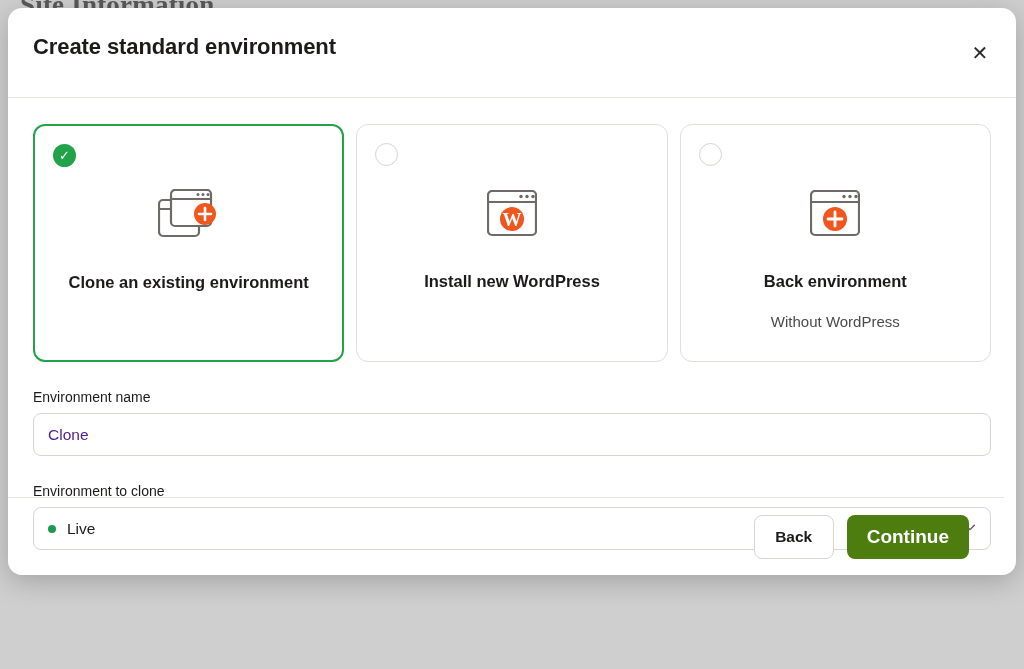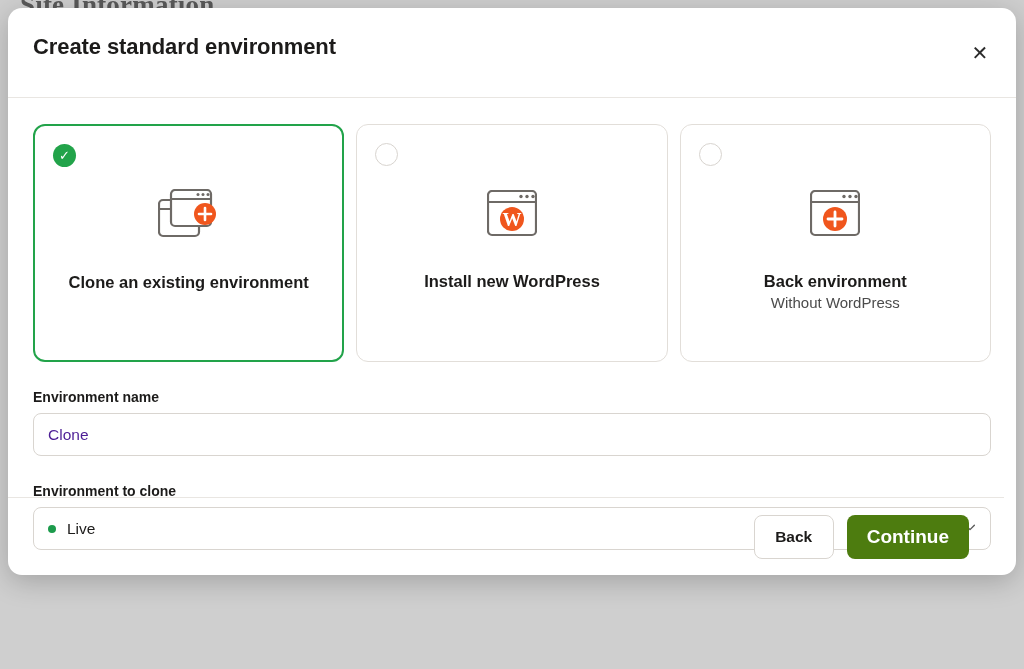--- a/index.html
+++ b/index.html
@@ -141,30 +141,30 @@
   }
 
   .card-label {
     margin-top: 27px;
     font-size: 16.5px;
     font-weight: bold;
     color: #1c1b1a;
     text-align: left;
   }
   .card-sublabel {
-    margin-top: 3px;
+    margin-top: 22px;
     font-size: 15px;
     color: #4b4b4b;
     text-align: center;
   }
 
   
   .field-label {
     font-size: 14px;
-    font-weight: bold;
+    font-weight: normal;
     color: #1c1b1a;
     margin-bottom: 8px;
   }
   .field-group { margin-top: 27px; }
 
   .text-input {
     width: 958px;
     height: 43px;
     border: 1px solid #d9d5d0;
     border-radius: 8px;

